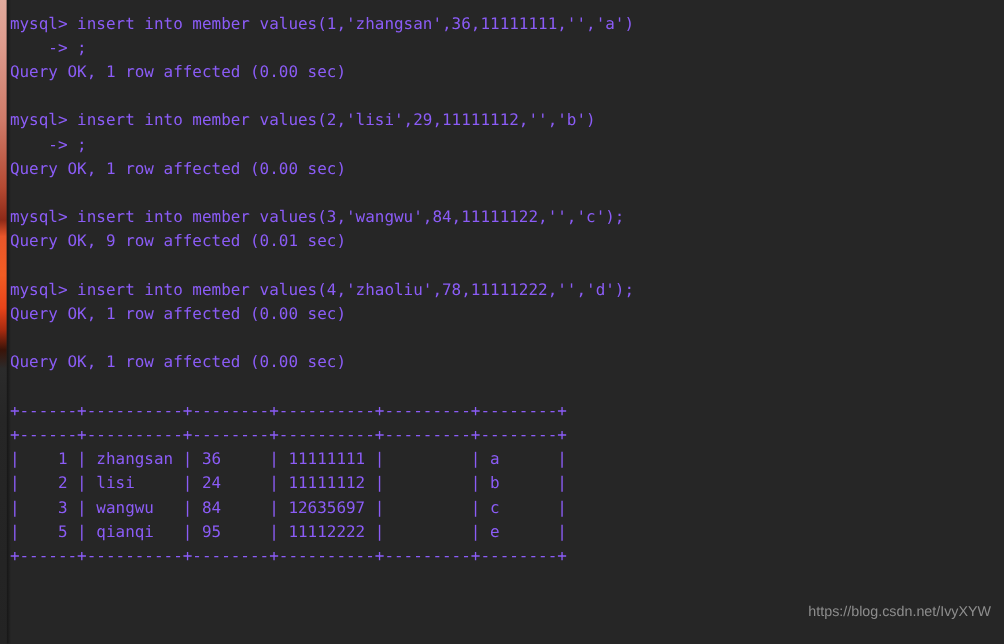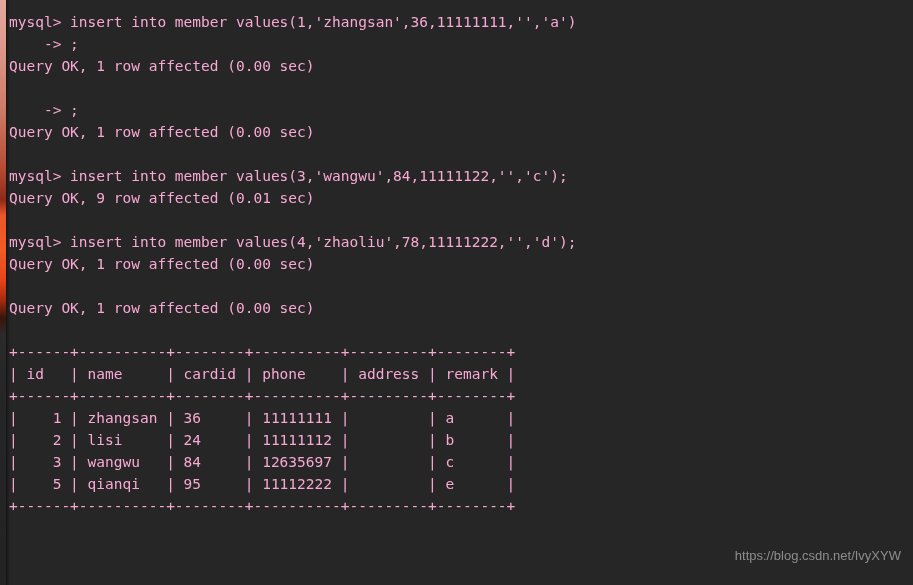--- a/index.html
+++ b/index.html
@@ -61,21 +61,21 @@
     left: 0;
     top: 0;
     width: 913px;
     height: 585px;
     padding: 11px 0 0 9px;
     box-sizing: border-box;
     z-index: 1;
   }
 
   .line {
-    color: #f9a8d4;
+    color: #8b5cf6;
     font-family: "DejaVu Sans Mono", "Liberation Mono", monospace;
     font-size: 14.5px;
     line-height: 22px;
     height: 22px;
     white-space: pre;
     letter-spacing: 0px;
   }
   .line.blank {
     height: 22px;
   }
@@ -98,33 +98,33 @@
 <div id="terminal">
 
   <div id="edge-bar"></div>
   <div id="edge-bar-shadow"></div>
 
   <div id="screen">
       <div class="line">mysql&gt; insert into member values(1,'zhangsan',36,11111111,'','a')</div>
       <div class="line">    -&gt; ;</div>
       <div class="line">Query OK, 1 row affected (0.00 sec)</div>
       <div class="line blank"></div>
+      <div class="line">mysql&gt; insert into member values(2,'lisi',29,11111112,'','b')</div>
       <div class="line">    -&gt; ;</div>
       <div class="line">Query OK, 1 row affected (0.00 sec)</div>
       <div class="line blank"></div>
       <div class="line">mysql&gt; insert into member values(3,'wangwu',84,11111122,'','c');</div>
       <div class="line">Query OK, 9 row affected (0.01 sec)</div>
       <div class="line blank"></div>
       <div class="line">mysql&gt; insert into member values(4,'zhaoliu',78,11111222,'','d');</div>
       <div class="line">Query OK, 1 row affected (0.00 sec)</div>
       <div class="line blank"></div>
       <div class="line">Query OK, 1 row affected (0.00 sec)</div>
       <div class="line blank"></div>
       <div class="line">+------+----------+--------+----------+---------+--------+</div>
-      <div class="line">| id   | name     | cardid | phone    | address | remark |</div>
       <div class="line">+------+----------+--------+----------+---------+--------+</div>
       <div class="line">|    1 | zhangsan | 36     | 11111111 |         | a      |</div>
       <div class="line">|    2 | lisi     | 24     | 11111112 |         | b      |</div>
       <div class="line">|    3 | wangwu   | 84     | 12635697 |         | c      |</div>
       <div class="line">|    5 | qianqi   | 95     | 11112222 |         | e      |</div>
       <div class="line">+------+----------+--------+----------+---------+--------+</div>
     </div>
 
   <div id="watermark">https://blog.csdn.net/IvyXYW</div>
 

